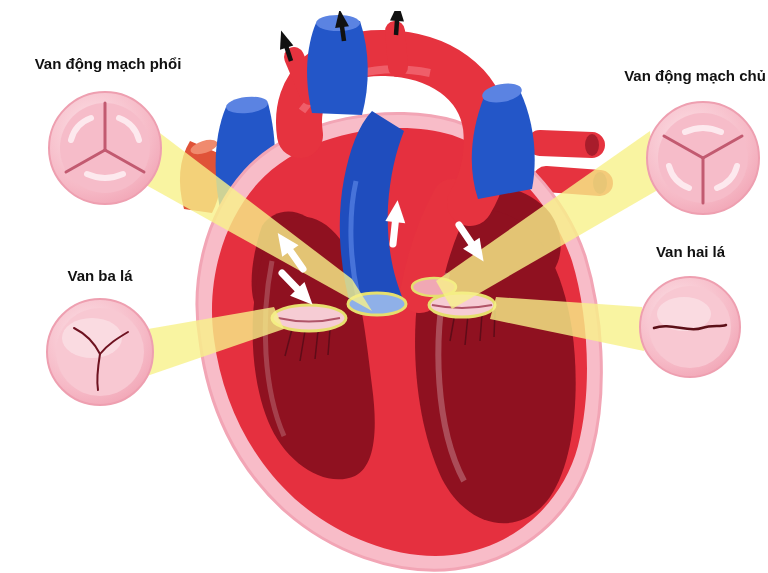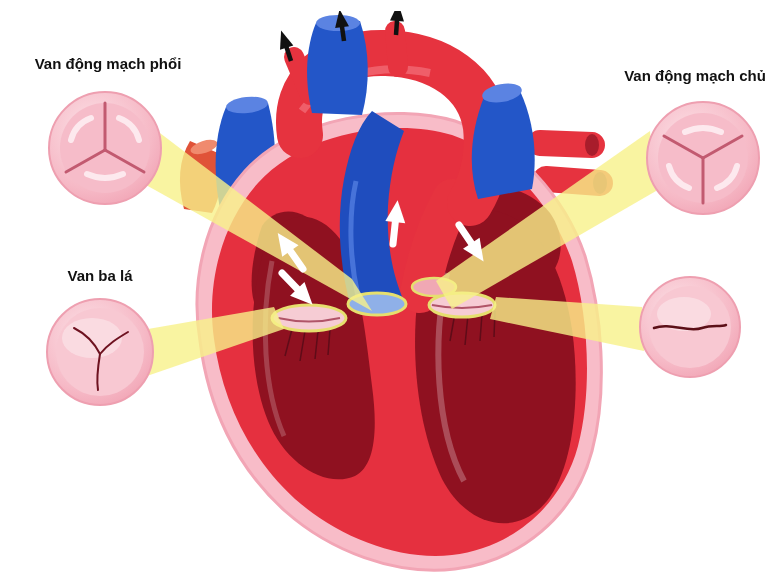--- a/index.html
+++ b/index.html
@@ -164,13 +164,14 @@
     <circle r="50" fill="url(#valveBase)" stroke="#ee9fb0" stroke-width="2"></circle>
     <circle r="41" fill="#f8c8d2"></circle>
     <ellipse cx="-6" cy="-13" rx="27" ry="17" fill="rgba(255,255,255,0.35)"></ellipse>
     <path d="M-36,1 C-20,-5 -2,6 12,1 C22,-2 30,0 36,-2" stroke="#5c1018" stroke-width="2.5" fill="none" stroke-linecap="round"></path>
   </g>
 </svg>
 
   <div class="lbl" style="left:18px;top:44px;width:180px">Van động mạch phổi</div>
   <div class="lbl" style="left:610px;top:56px;width:170px">Van động mạch chủ</div>
   <div class="lbl" style="left:40px;top:256px;width:120px">Van ba lá</div>
+  <div class="lbl" style="left:628px;top:232px;width:125px">Van hai lá</div>
 </div>
 
 </body></html>

